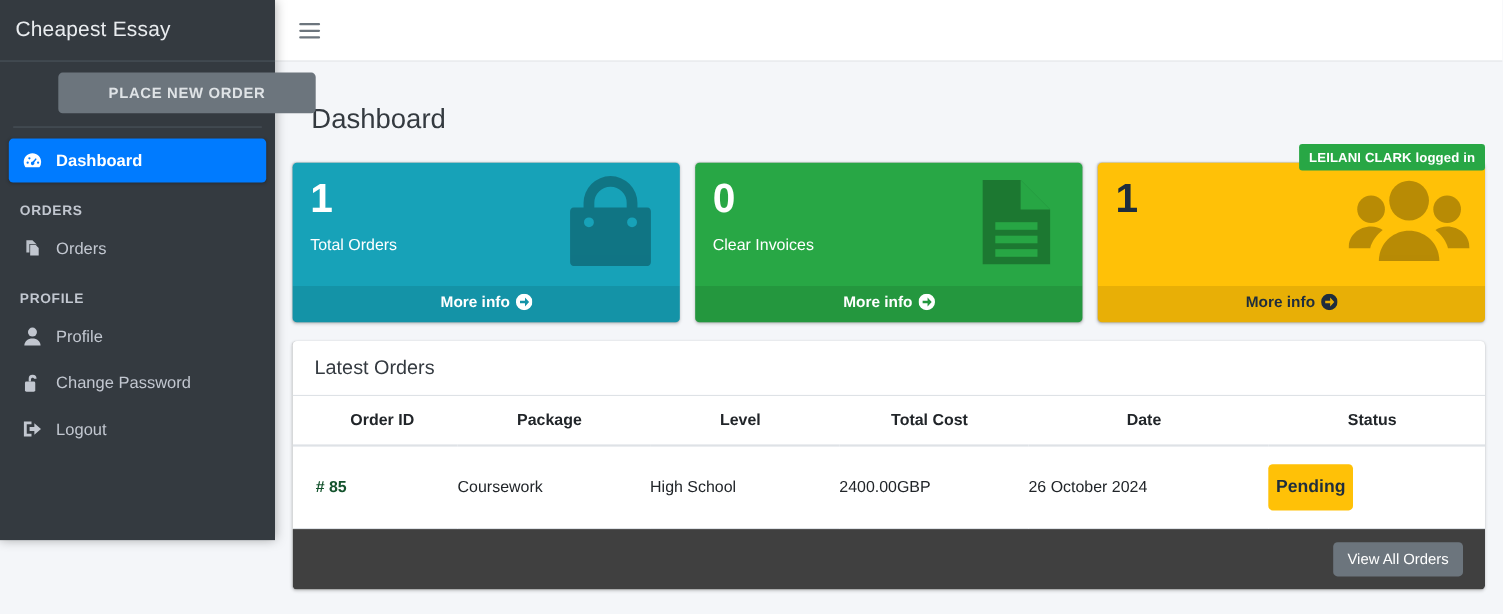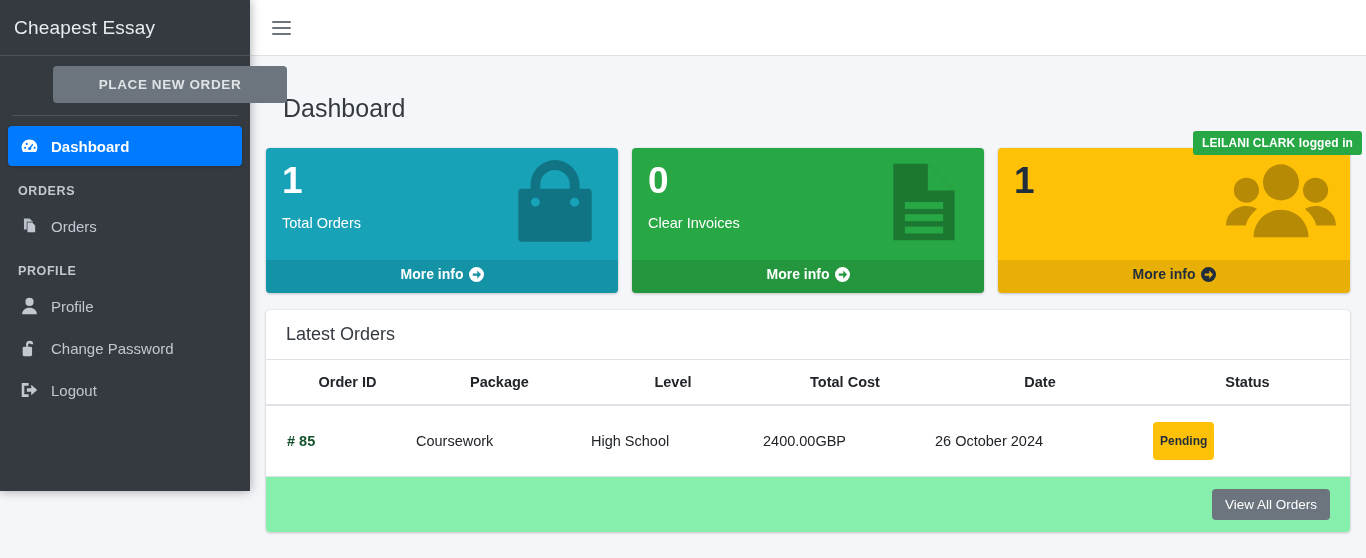--- a/index.html
+++ b/index.html
@@ -103,21 +103,21 @@
   }
   .hamburger span {
     display: block; height: 2px; width: 19px;
     background: #6c757d; border-radius: 1px;
   }
 
   .content-wrap { position: relative; flex: 1; }
 
   .logged-badge {
     position: absolute;
-    top: 75px; right: 4px;
+    top: 75px; right: 16px;
     background: #28a745;
     color: #fff;
     font-size: 12px;
     font-weight: bold;
     padding: 5px 9px;
     border-radius: 3px;
     letter-spacing: .1px;
     white-space: nowrap;
     z-index: 3;
   }
@@ -218,27 +218,27 @@
   .order-link {
     color: #14532d;
     font-weight: bold;
     text-decoration: none;
     cursor: pointer;
   }
   .status-badge {
     display: inline-block;
     background: #ffc107;
     color: #1f2d3d;
-    font-size: 12px;
+    font-size: 16px;
     font-weight: bold;
     padding: 12px 7px;
     border-radius: 4px;
   }
   .table-card-footer {
-    background: #86efac;
+    background: #404040;
     padding: 12px 20px;
     display: flex;
     justify-content: flex-end;
   }
   .view-all-btn {
     background: #6c757d;
     color: #ffffff;
     border: none; border-radius: 4px;
     font-family: inherit;
     font-size: 13.5px;

